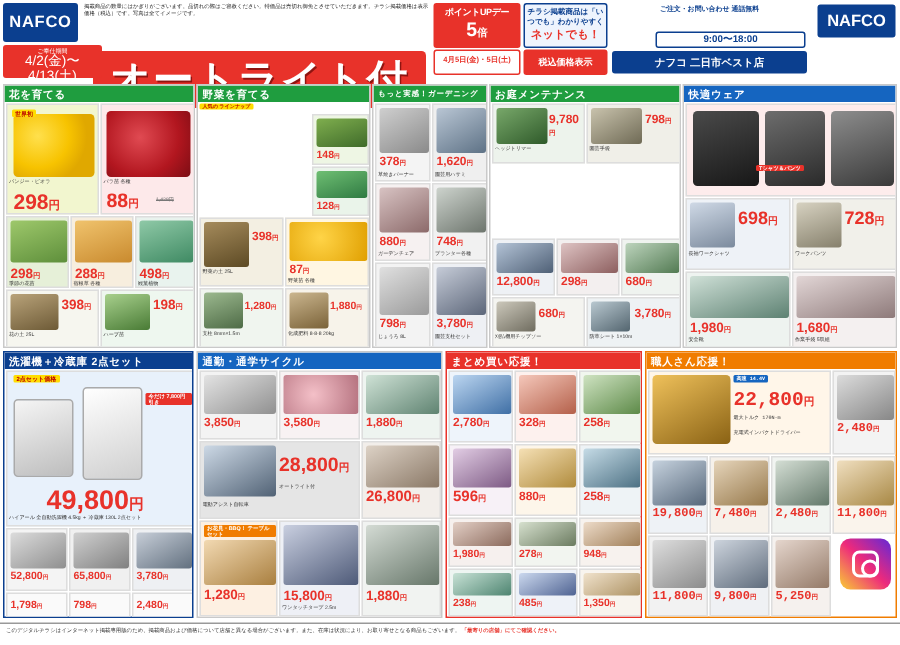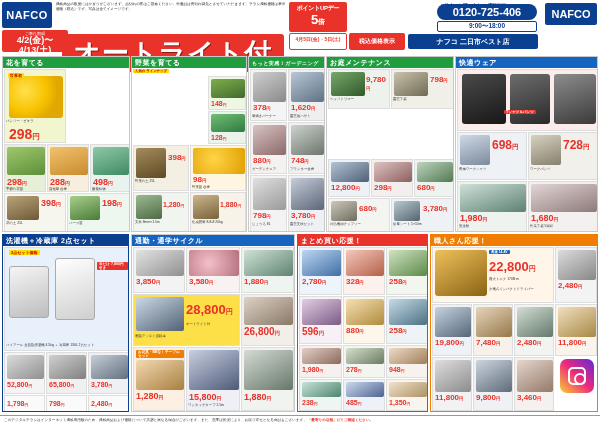--- a/index.html
+++ b/index.html
@@ -75,21 +75,21 @@
     display:flex; align-items:center; justify-content:center; border-radius:2px;
   }
 
   
   .hero { position:absolute; left:0; top:20px; width:288px; height:34px; }
   .hero-date {
     position:absolute; left:2px; top:30px; width:66px; height:22px;
     background:#e8322a; color:#fff; text-align:center; border-radius:2px;
   }
   .hero-date .d1 { font-size:4px; padding-top:1px;}
-  .hero-date .d2 { font-size:9px; font-weight:bold; line-height:1.1;}
+  .hero-date .d2 { font-size:9px; font-weight:normal; line-height:1.1;}
   .hero-title {
     position:absolute; left:62px; top:14px; width:222px; height:38px;
     background:#e8322a; color:#fff; font-size:27px; font-weight:bold;
     display:flex; align-items:center; justify-content:center;
     letter-spacing:1px; border-radius:3px;
     text-shadow:1px 1px 0 #8f1410;
   }
 
   
   .sec { position:absolute; border:1px solid #c9c9c9; background:#fff; overflow:hidden; }
@@ -151,26 +151,29 @@
   <div class="topbar">
     <div class="logo-box">NAFCO</div>
     <div class="lead">掲載商品の数量にはかぎりがございます。品切れの際はご容赦ください。特価品は売切れ御免とさせていただきます。チラシ掲載価格は表示価格（税込）です。写真は全てイメージです。</div>
 
     <div class="pointup">
       <div class="t1">ポイントUPデー</div>
       <div class="t2"><span>5</span><small>倍</small></div>
     </div>
     <div class="datebox">4月5日(金)・5日(土)</div>
 
+    <div class="chiraship">
+      <div>チラシ掲載商品は「いつでも」わかりやすく</div>
+      <div class="big">ネットでも！</div>
+    </div>
     <div class="taxnote">税込価格表示</div>
 
     <div class="telblock">
       <div class="label">ご注文・お問い合わせ 通話無料</div>
     </div>
-    <div class="telnum">0120-725-406</div>
     <div class="telhours">9:00〜18:00</div>
     <div class="shopname">ナフコ 二日市ベスト店</div>
 
     <div class="logo-box2">NAFCO</div>
   </div>
 
   <div class="hero">
     <div class="hero-title">オートライト付</div>
   </div>
   <div class="hero-date">
@@ -181,20 +184,26 @@
   <div class="sec" style="left:2px; top:56px; width:128px; height:176px;">
     <div class="sec-hd hd-green">花を育てる</div>
 
     <div class="cell" style="left:1px; top:12px; width:62px; height:74px; background:#f2f6cf;">
       <div class="sw" style="left:4px; top:6px; width:54px; height:42px; background:radial-gradient(circle at 30% 35%,#ffe04d,#f7c300 45%,#e0a800 70%);border-radius:3px;"></div>
       <div class="yellowtag" style="left:3px; top:3px;">世界初</div>
       <div class="cap" style="top:50px;">パンジー・ビオラ</div>
       <div class="price" style="left:4px; top:57px; font-size:14px;"><span>298</span><small>円</small></div>
     </div>
 
+    <div class="cell" style="left:64px; top:12px; width:63px; height:74px; background:#fde9ea;">
+      <div class="sw" style="left:3px; top:4px; width:56px; height:44px; background:radial-gradient(circle at 40% 40%,#e04a52,#b2161f 60%,#7c0d14);border-radius:3px;"></div>
+      <div class="cap" style="top:50px;">バラ苗 各種</div>
+      <div class="price" style="left:3px; top:57px; font-size:13px;"><span>88</span><small>円</small></div>
+      <div class="cap" style="left:36px; top:62px; color:#777; text-decoration:line-through;">1,428円</div>
+    </div>
 
     <div class="cell" style="left:1px; top:87px; width:42px; height:48px; background:#e6f0d8;">
       <div class="sw" style="left:2px; top:2px; width:38px; height:28px; background:linear-gradient(160deg,#9ec86b,#5e8f3b);border-radius:2px;"></div>
       <div class="price" style="left:2px; top:33px; font-size:9px;"><span>298</span><small>円</small></div>
       <div class="cap" style="top:43px;">季節の花苗</div>
     </div>
 
     <div class="cell" style="left:44px; top:87px; width:42px; height:48px; background:#f7eede;">
       <div class="sw" style="left:2px; top:2px; width:38px; height:28px; background:linear-gradient(160deg,#f0c36d,#c98a2e);border-radius:2px;"></div>
       <div class="price" style="left:2px; top:33px; font-size:9px;"><span>288</span><small>円</small></div>
@@ -234,21 +243,21 @@
     </div>
 
     <div class="cell" style="left:1px; top:88px; width:56px; height:46px; background:#f3efe2;">
       <div class="sw" style="left:2px; top:2px; width:30px; height:30px; background:linear-gradient(160deg,#a58b5c,#5d4a24);border-radius:2px;"></div>
       <div class="price" style="left:34px; top:8px; font-size:8px;"><span>398</span><small>円</small></div>
       <div class="cap" style="top:34px;">野菜の土 25L</div>
     </div>
 
     <div class="cell" style="left:58px; top:88px; width:56px; height:46px; background:#fff6e2;">
       <div class="sw" style="left:2px; top:2px; width:52px; height:26px; background:radial-gradient(circle at 40% 40%,#ffd447,#e09f00);border-radius:2px;"></div>
-      <div class="price" style="left:2px; top:30px; font-size:8px;"><span>98</span><small>円</small></div>
+      <div class="price" style="left:2px; top:30px; font-size:8px;"><span>87</span><small>円</small></div>
       <div class="cap" style="top:40px;">野菜苗 各種</div>
     </div>
 
     <div class="cell" style="left:1px; top:135px; width:56px; height:40px; background:#f0f5ef;">
       <div class="sw" style="left:2px; top:2px; width:26px; height:24px; background:linear-gradient(160deg,#9cb98f,#4e6b46);border-radius:2px;"></div>
       <div class="price" style="left:29px; top:8px; font-size:7px;"><span>1,280</span><small>円</small></div>
       <div class="cap" style="top:28px;">支柱 8mm×1.5m</div>
     </div>
     <div class="cell" style="left:58px; top:135px; width:56px; height:40px; background:#f7f3ea;">
       <div class="sw" style="left:2px; top:2px; width:26px; height:24px; background:linear-gradient(160deg,#cbb68f,#7a6238);border-radius:2px;"></div>
@@ -368,20 +377,21 @@
   </div>
 
   <div class="sec" style="left:2px; top:234px; width:127px; height:178px; border-color:#0b3f8f;">
     <div class="sec-hd hd-navy">洗濯機＋冷蔵庫 2点セット</div>
 
     <div class="cell" style="left:1px; top:12px; width:125px; height:104px; background:#e8f1fb;">
       <div class="sw" style="left:4px; top:18px; width:40px; height:52px; background:linear-gradient(160deg,#f5f5f5,#bdbdbd);border:1px solid #aaa;border-radius:3px;"></div>
       <div class="sw" style="left:50px; top:10px; width:40px; height:62px; background:linear-gradient(160deg,#ffffff,#cfcfcf);border:1px solid #aaa;border-radius:3px;"></div>
       <div class="yellowtag" style="left:4px; top:2px;">2点セット価格</div>
       <div class="tagstrip" style="left:92px; top:14px; background:#e8322a;">今だけ 7,800円引き</div>
+      <div class="price" style="left:26px; top:76px; font-size:18px;"><span>49,800</span><small>円</small></div>
       <div class="cap" style="top:96px;">ハイアール 全自動洗濯機 4.5kg ＋ 冷蔵庫 130L 2点セット</div>
     </div>
 
     <div class="cell" style="left:1px; top:117px; width:41px; height:42px; background:#f4f4f4;">
       <div class="sw" style="left:2px; top:2px; width:37px; height:24px; background:linear-gradient(150deg,#dcdcdc,#8f8f8f);border-radius:2px;"></div>
       <div class="price" style="left:2px; top:28px; font-size:7px;"><span>52,800</span><small>円</small></div>
     </div>
     <div class="cell" style="left:43px; top:117px; width:41px; height:42px; background:#f0f0f0;">
       <div class="sw" style="left:2px; top:2px; width:37px; height:24px; background:linear-gradient(150deg,#d0d0d0,#808080);border-radius:2px;"></div>
       <div class="price" style="left:2px; top:28px; font-size:7px;"><span>65,800</span><small>円</small></div>
@@ -411,21 +421,21 @@
     </div>
     <div class="cell" style="left:54px; top:12px; width:54px; height:46px; background:#f8f2f3;">
       <div class="sw" style="left:2px; top:2px; width:50px; height:26px; background:radial-gradient(circle at 40% 50%,#f4c0c8,#b4717e);border-radius:2px;"></div>
       <div class="price" style="left:2px; top:30px; font-size:8px;"><span>3,580</span><small>円</small></div>
     </div>
     <div class="cell" style="left:109px; top:12px; width:53px; height:46px; background:#eef4f0;">
       <div class="sw" style="left:2px; top:2px; width:49px; height:26px; background:linear-gradient(150deg,#cfe2d6,#5f8371);border-radius:2px;"></div>
       <div class="price" style="left:2px; top:30px; font-size:8px;"><span>1,880</span><small>円</small></div>
     </div>
 
-    <div class="cell" style="left:1px; top:59px; width:107px; height:52px; background:#fde047;">
+    <div class="cell" style="left:1px; top:59px; width:107px; height:52px; background:#e5e5e5;">
       <div class="sw" style="left:2px; top:2px; width:48px; height:34px; background:linear-gradient(150deg,#cdd9e6,#516275);border-radius:2px;"></div>
       <div class="price" style="left:52px; top:8px; font-size:13px;"><span>28,800</span><small>円</small></div>
       <div class="cap" style="left:52px; top:28px;">オートライト付</div>
       <div class="cap" style="top:40px;">電動アシスト自転車</div>
     </div>
     <div class="cell" style="left:109px; top:59px; width:53px; height:52px; background:#f2eeea;">
       <div class="sw" style="left:2px; top:2px; width:49px; height:28px; background:linear-gradient(150deg,#ddd2c6,#8a7866);border-radius:2px;"></div>
       <div class="price" style="left:2px; top:32px; font-size:10px;"><span>26,800</span><small>円</small></div>
     </div>
 
@@ -494,21 +504,21 @@
     <div class="cell" style="left:45px; top:144px; width:42px; height:32px; background:#eef2f8;">
       <div class="sw" style="left:2px; top:2px; width:38px; height:15px; background:linear-gradient(150deg,#cbd8ee,#4f6392);border-radius:2px;"></div>
       <div class="price" style="left:2px; top:19px; font-size:7px;"><span>485</span><small>円</small></div>
     </div>
     <div class="cell" style="left:88px; top:144px; width:42px; height:32px; background:#f8f4ee;">
       <div class="sw" style="left:2px; top:2px; width:38px; height:15px; background:linear-gradient(150deg,#f0e2cc,#ad9263);border-radius:2px;"></div>
       <div class="price" style="left:2px; top:19px; font-size:7px;"><span>1,350</span><small>円</small></div>
     </div>
   </div>
 
-  <div class="sec" style="left:430px; top:234px; width:168px; height:178px; border-color:#f07c00;">
+  <div class="sec" style="left:430px; top:234px; width:168px; height:178px; border-color:#f07c00;font-family:Liberation Mono, monospace;">
     <div class="sec-hd hd-orange">職人さん応援！</div>
 
     <div class="cell" style="left:1px; top:12px; width:122px; height:56px; background:#fff6e9;">
       <div class="sw" style="left:2px; top:2px; width:52px; height:46px; background:linear-gradient(150deg,#efc15b,#8a6214);border-radius:3px;"></div>
       <div class="bluetag" style="left:56px; top:2px; font-size:3.4px;">高速 14.4V</div>
       <div class="price" style="left:56px; top:12px; font-size:13px;"><span>22,800</span><small>円</small></div>
       <div class="cap" style="left:56px; top:30px;">最大トルク 170N·m</div>
       <div class="cap" style="left:56px; top:40px;">充電式インパクトドライバー</div>
     </div>
 
@@ -537,21 +547,21 @@
     <div class="cell" style="left:1px; top:122px; width:40px; height:54px; background:#f2f2f2;">
       <div class="sw" style="left:2px; top:2px; width:36px; height:32px; background:linear-gradient(150deg,#dedede,#8c8c8c);border-radius:2px;"></div>
       <div class="price" style="left:2px; top:36px; font-size:8px;"><span>11,800</span><small>円</small></div>
     </div>
     <div class="cell" style="left:42px; top:122px; width:40px; height:54px; background:#eff1f4;">
       <div class="sw" style="left:2px; top:2px; width:36px; height:32px; background:linear-gradient(150deg,#cdd4dd,#5f6c7c);border-radius:2px;"></div>
       <div class="price" style="left:2px; top:36px; font-size:8px;"><span>9,800</span><small>円</small></div>
     </div>
     <div class="cell" style="left:83px; top:122px; width:40px; height:54px; background:#f5f1ee;">
       <div class="sw" style="left:2px; top:2px; width:36px; height:32px; background:linear-gradient(150deg,#e5d6cd,#947a68);border-radius:2px;"></div>
-      <div class="price" style="left:2px; top:36px; font-size:8px;"><span>3,460</span><small>円</small></div>
+      <div class="price" style="left:2px; top:36px; font-size:8px;"><span>5,250</span><small>円</small></div>
     </div>
 
     <div class="insta">
       <div class="ring"></div>
     </div>
   </div>
 
   <div class="footer">
     <span>このデジタルチラシはインターネット掲載専用版のため、掲載商品および価格について店舗と異なる場合がございます。また、在庫は状況により、お取り寄せとなる商品もございます。</span>
     <span class="footred">「最寄りの店舗」にてご確認ください。</span>

